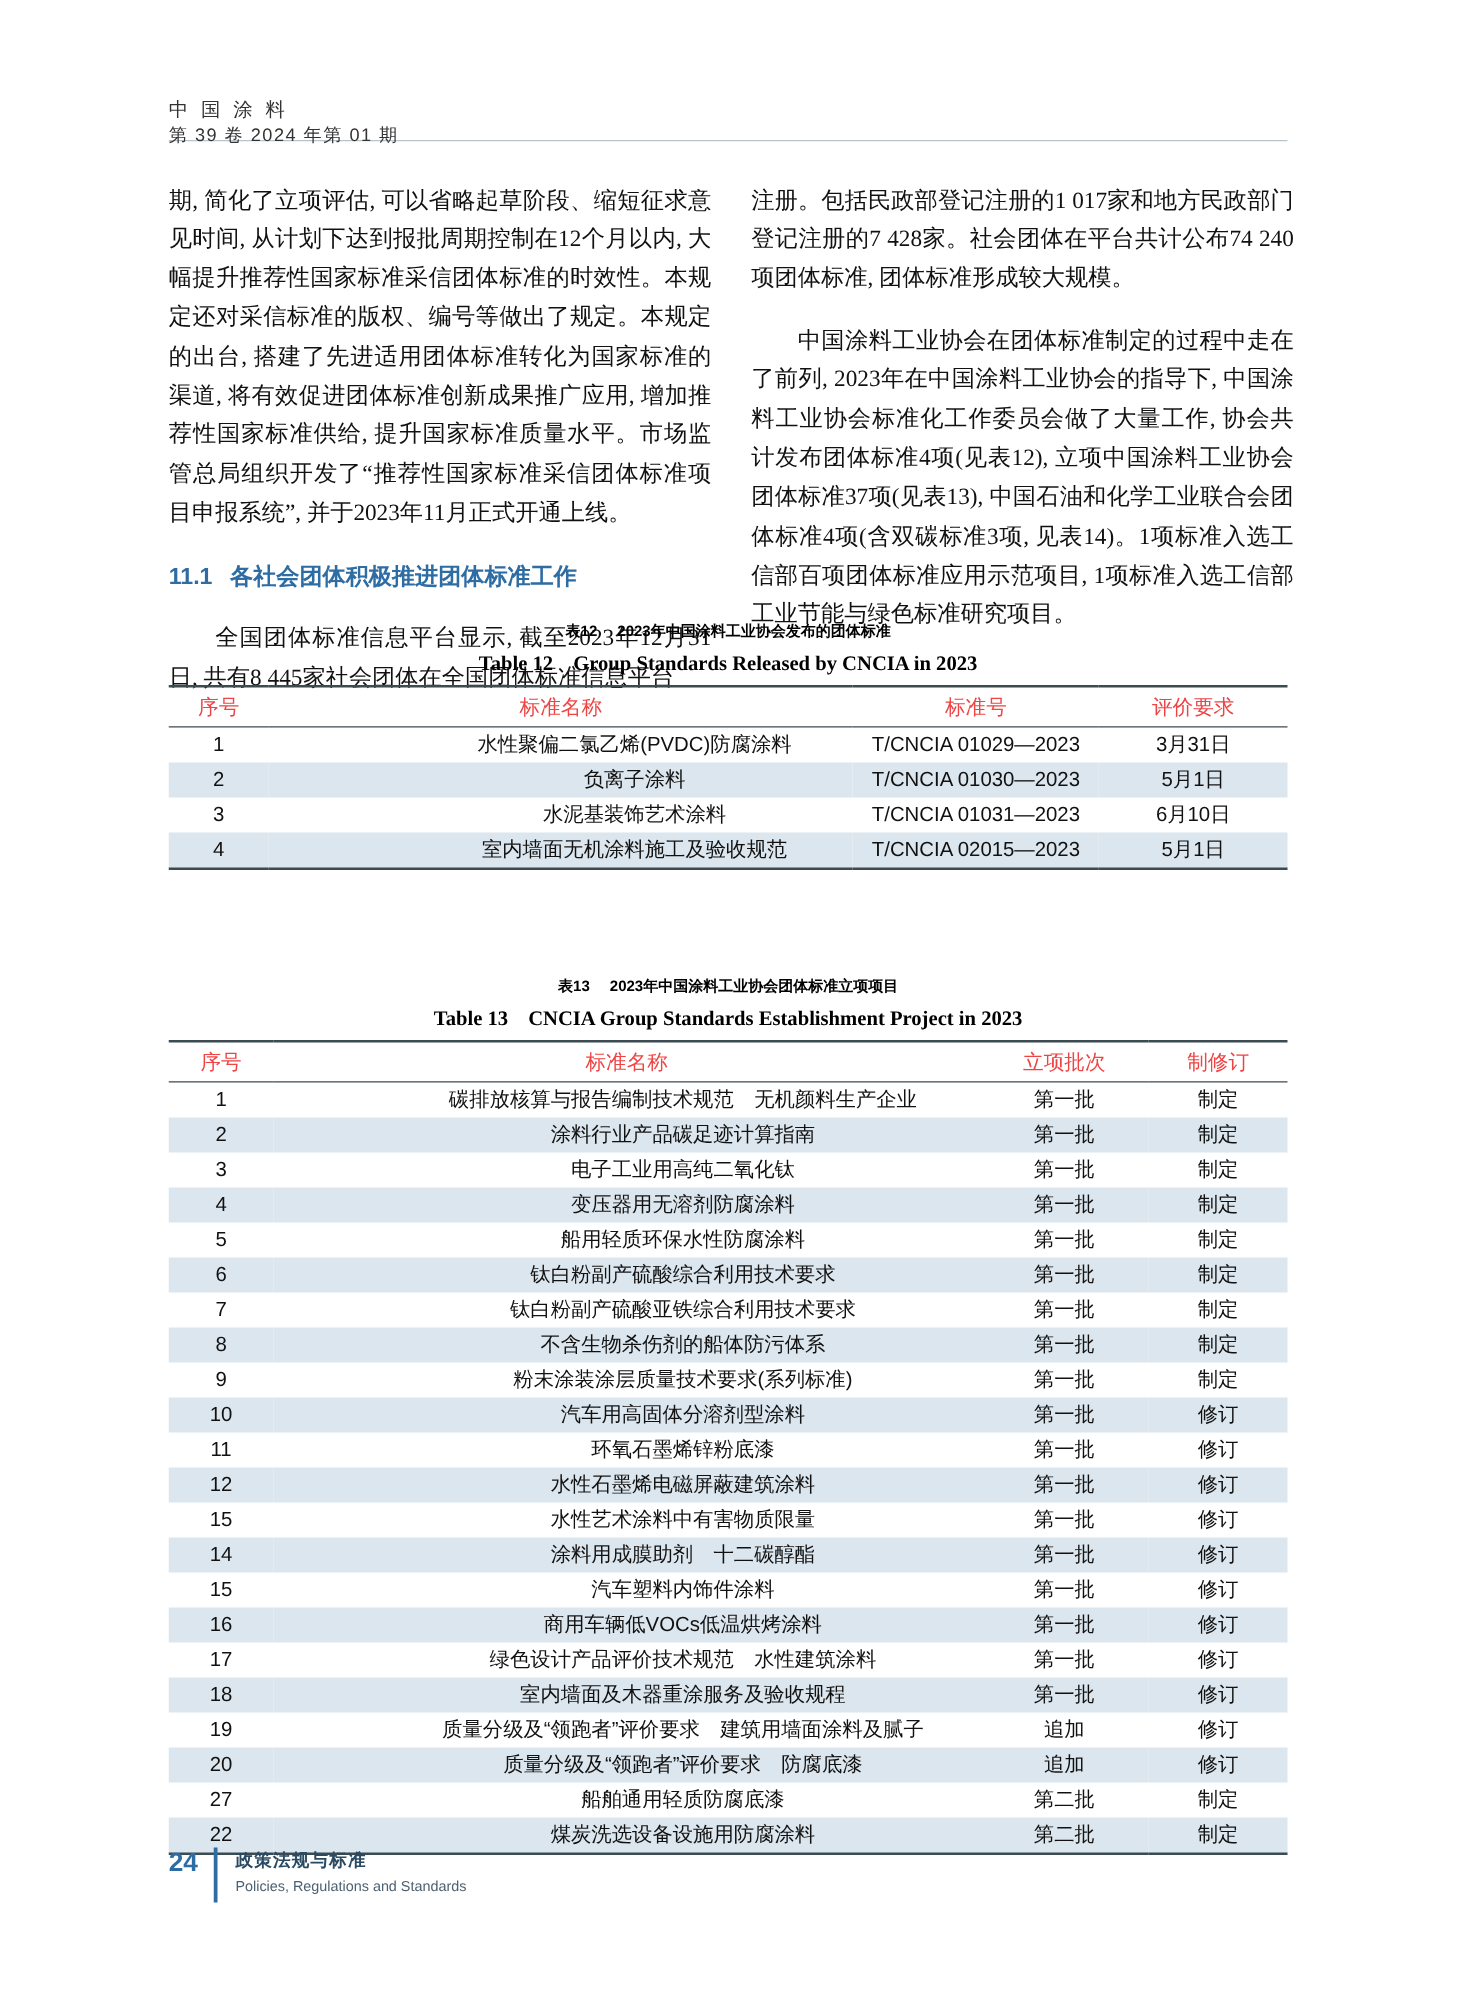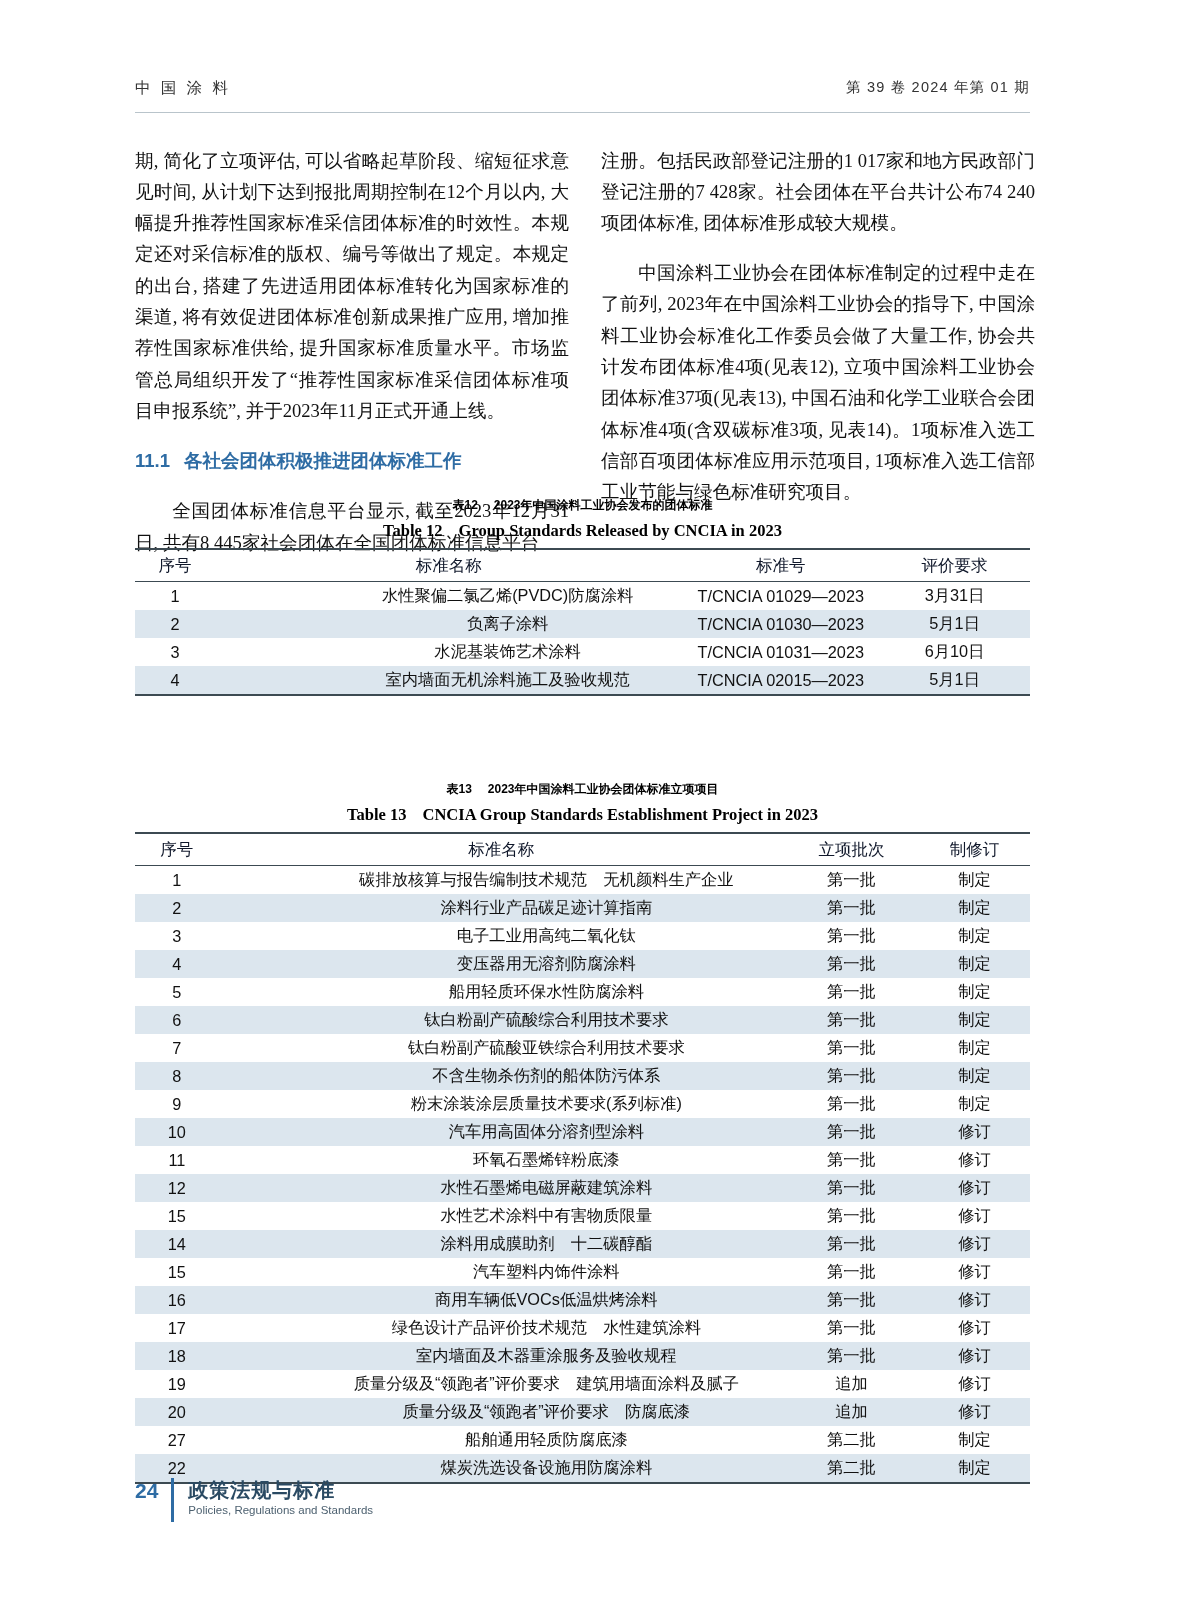--- a/index.html
+++ b/index.html
@@ -26,20 +26,21 @@
   .header {
     position: absolute;
     left: 135px;
     top: 78px;
     width: 895px;
     height: 34px;
     border-bottom: 1px solid #b9c4cb;
     display: flex;
     align-items: flex-start;
     justify-content: space-between;
+    flex-direction: column;
   }
   .header-left {
     font-family: "Liberation Sans", sans-serif;
     font-size: 15.5px;
     letter-spacing: 3px;
     color: #333;
   }
   .header-right {
     font-family: "Liberation Sans", sans-serif;
     font-size: 14.5px;
@@ -120,21 +121,21 @@
   }
   table.doc thead tr {
     border-top: 2px solid #3c4a52;
     border-bottom: 1px solid #3c4a52;
   }
   table.doc thead th {
     font-family: Liberation Mono, monospace;
     font-size: 16.5px;
     text-align: center;
     height: 31px;
-    color: #0f172a;
+    color: #ef4444;
   }
   table.doc tbody tr.alt {
     background: #dce6ee;
   }
   table.doc tbody tr:last-child {
     border-bottom: 2px solid #3c4a52;
   }
   table.doc tbody td {
     font-family: "Liberation Sans", sans-serif;
     font-size: 16.3px;
@@ -177,22 +178,22 @@
     padding-right: 13px;
     line-height: 26px;
   }
   .footer-bar {
     width: 3px;
     background: #2e6ca4;
     height: 44px;
     margin-right: 14px;
   }
   .footer-txt-cn {
-    font-family: Liberation Sans, sans-serif;
-    font-size: 20px;
+    font-family: Liberation Mono, monospace;
+    font-size: 14px;
     font-weight: bold;
     color: #2a4a63;
     line-height: 24px;
     letter-spacing: 1px;
   }
   .footer-txt-en {
     font-family: "Liberation Sans", sans-serif;
     font-size: 11.5px;
     color: #4d6170;
     line-height: 16px;

